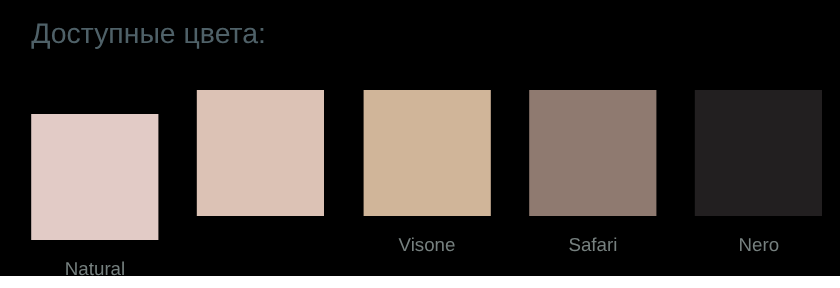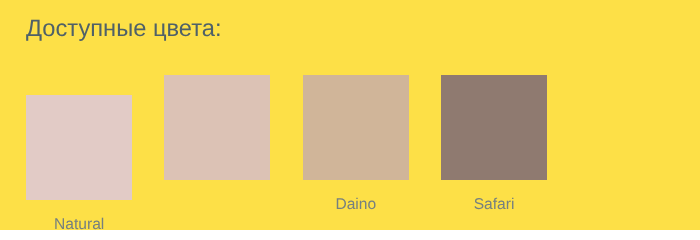--- a/index.html
+++ b/index.html
@@ -35,40 +35,44 @@
 
   .swatch-label {
     margin-top:15.7px; text-align:center;
     font-size:15.6px; letter-spacing:0px;
     color:#76807f; white-space:nowrap;
   }
 </style>
 </head>
 <body>
 
-<div class="palette-block" style="background: #fde047;">
+<div class="palette-block" style="background: #000000;">
 
   <div class="section-title" style="color: rgb(79, 97, 104);">Доступные цвета:</div>
 
   <div class="swatch-row">
 
     <div class="swatch-item i0">
       <div class="swatch-chip" style="background: rgb(226, 203, 198);"></div>
       <div class="swatch-label" style="color: rgb(118, 128, 127);">Natural</div>
     </div>
 
     <div class="swatch-item i1">
       <div class="swatch-chip" style="background: rgb(220, 194, 181);"></div>
     </div>
 
     <div class="swatch-item i2">
       <div class="swatch-chip" style="background: rgb(208, 181, 153);"></div>
-      <div class="swatch-label" style="color: rgb(118, 128, 127);">Daino</div>
+      <div class="swatch-label" style="color: rgb(118, 128, 127);">Visone</div>
     </div>
 
     <div class="swatch-item i3">
       <div class="swatch-chip" style="background: rgb(143, 122, 112);"></div>
       <div class="swatch-label" style="color: rgb(118, 128, 127);">Safari</div>
     </div>
 
+    <div class="swatch-item i4">
+      <div class="swatch-chip" style="background: rgb(34, 31, 32);"></div>
+      <div class="swatch-label" style="color: rgb(118, 128, 127);">Nero</div>
+    </div>
 
   </div>
 </div>
 
 </body></html>

